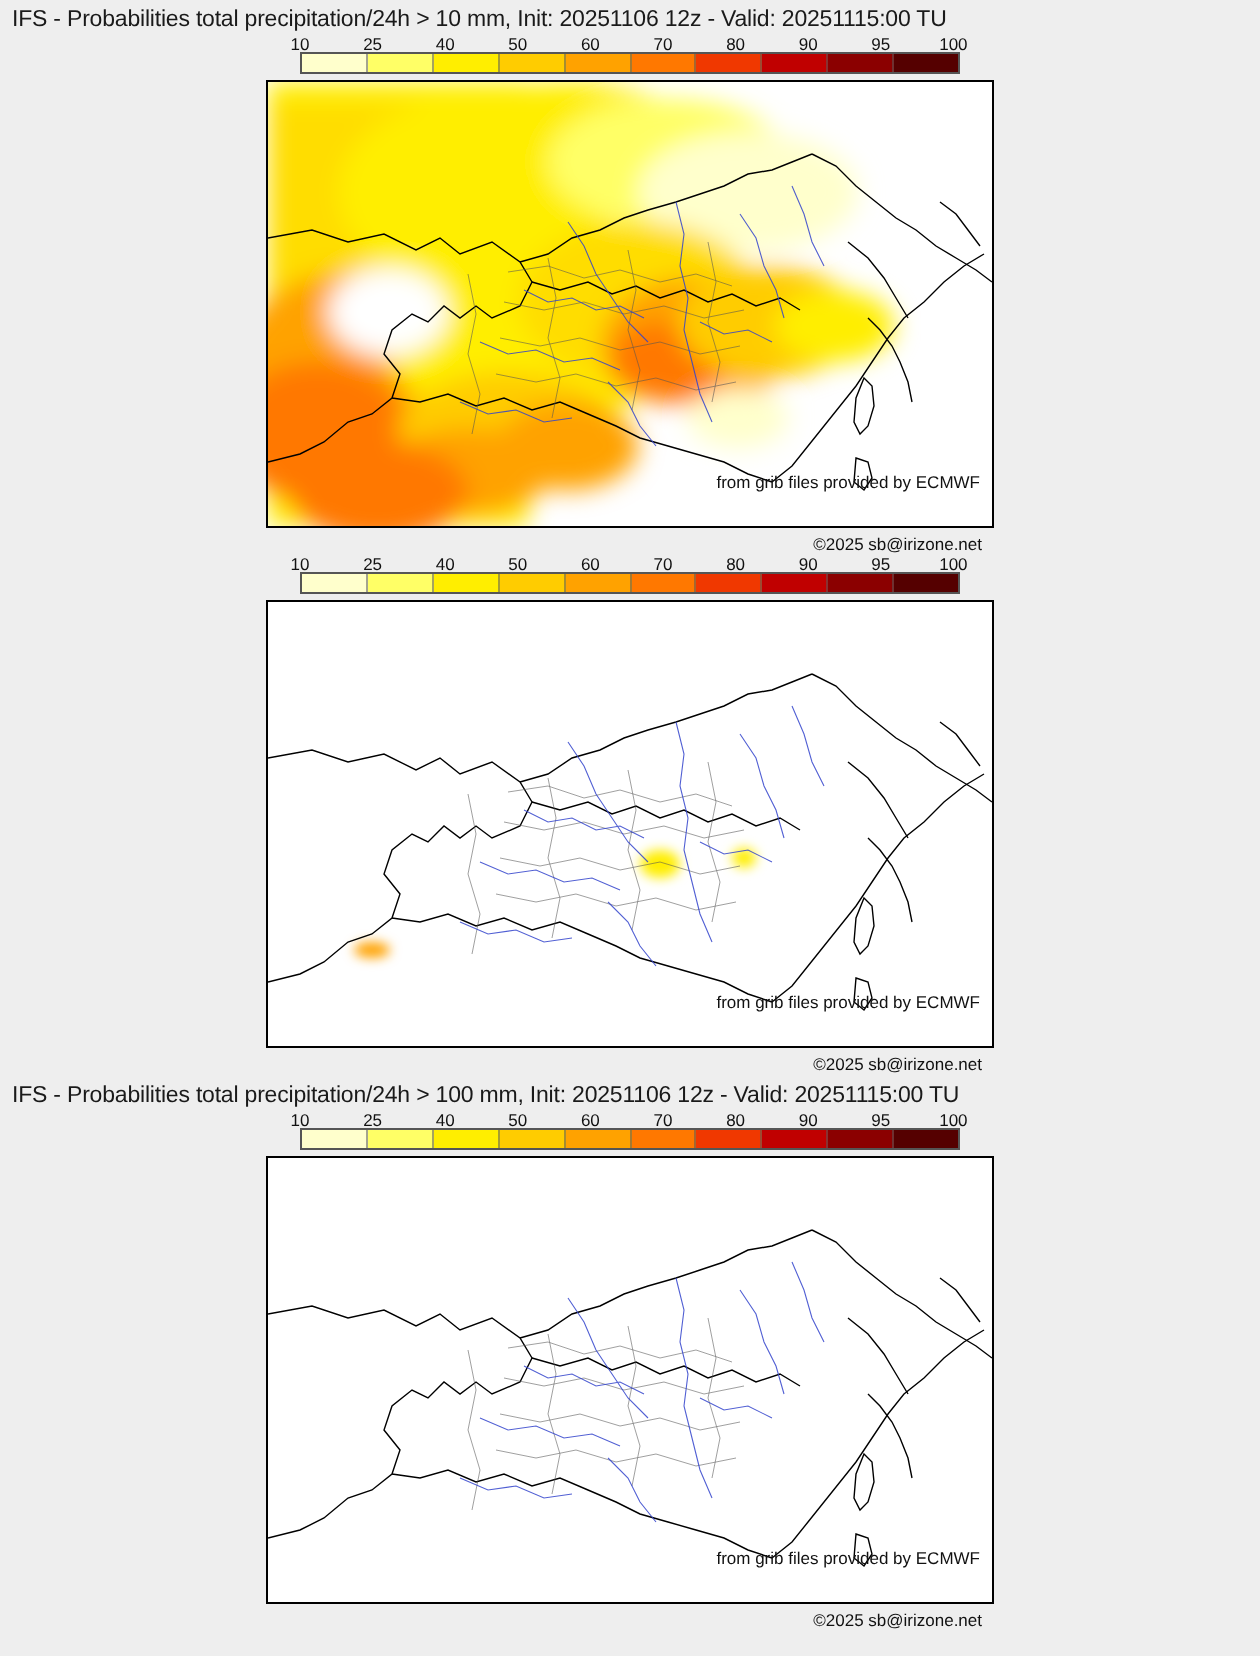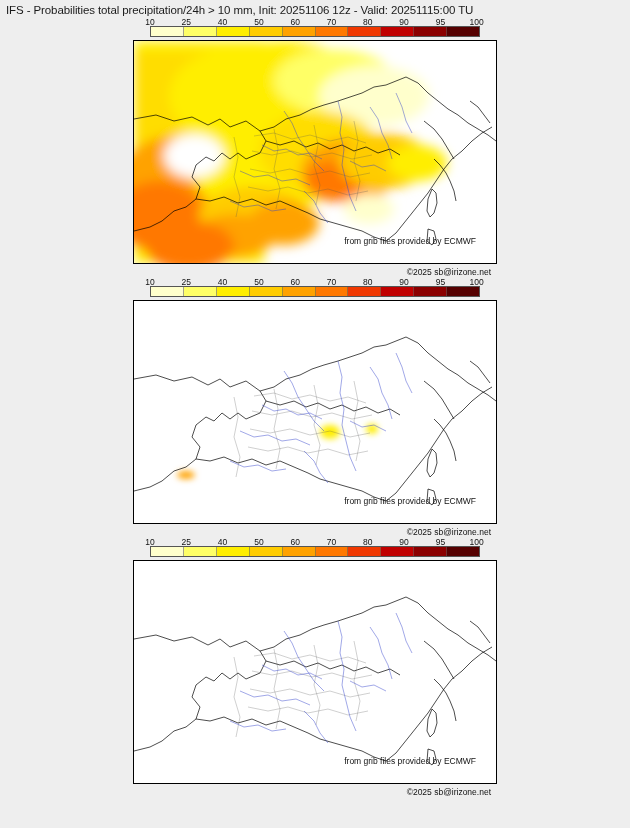--- a/index.html
+++ b/index.html
@@ -69,21 +69,21 @@
     height: 224px;
     margin: 0 auto;
     background: #ffffff;
     border: 1px solid #000;
     box-sizing: border-box;
     overflow: hidden;
   }
   .map-box svg { position: absolute; left: 0; top: 0; }
   .credit-source {
     position: absolute;
-    right: 20px;
+    right: 6px;
     bottom: 17px;
     font-size: 8.5px;
     color: #111;
   }
   .credit-copy {
     position: absolute;
     right: 6px;
     bottom: -13px;
     font-size: 8.5px;
     color: #111;
@@ -300,20 +300,21 @@
 
       <div class="credit-source">from grib files provided by ECMWF</div>
     </div>
 
     <div class="panel-footer">
       <div class="credit-copy">©2025 sb@irizone.net</div>
     </div>
   </div>
 
   <div class="panel">
+    <div class="panel-title">IFS - Probabilities total precipitation/24h &gt; 100 mm, Init: 20251106 12z - Valid: 20251115:00 TU</div>
 
     <div class="cbar-wrap">
       <div class="cbar-labels">
         <span style="left:0%">10</span>
         <span style="left:11%">25</span>
         <span style="left:22%">40</span>
         <span style="left:33%">50</span>
         <span style="left:44%">60</span>
         <span style="left:55%">70</span>
         <span style="left:66%">80</span>

